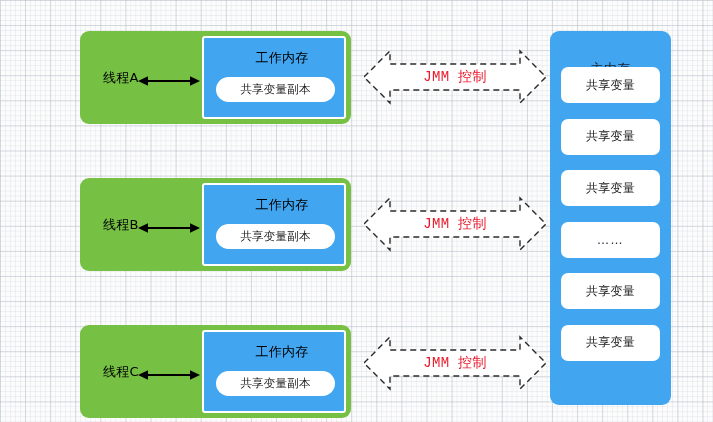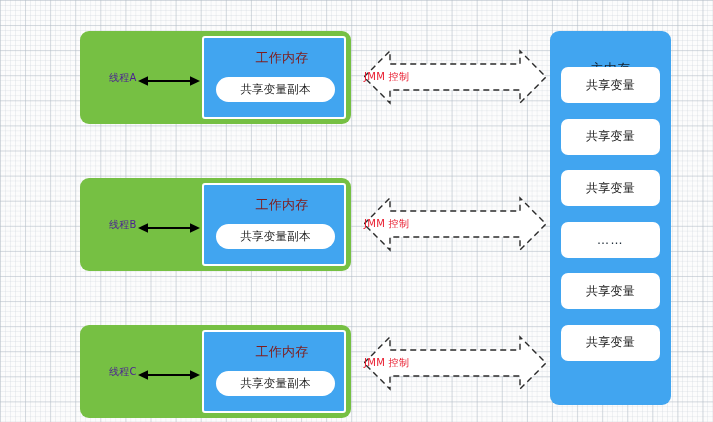--- a/index.html
+++ b/index.html
@@ -42,25 +42,25 @@
     height: 93px;
     background-color: #76c043;
     border-radius: 9px;
   }
   .thread-row.r1 { top: 31px; }
   .thread-row.r2 { top: 178px; }
   .thread-row.r3 { top: 325px; }
 
   .thread-label {
     position: absolute;
-    left: 29px;
+    left: 23px;
     top: 50%;
     transform: translateY(-50%);
-    font-size: 10px;
-    color: #4c1d95;
+    font-size: 13px;
+    color: #000000;
     white-space: nowrap;
     letter-spacing: 0.2px;
   }
 
   
   .thread-arrow {
     position: absolute;
     left: 58px;
     top: 50%;
     transform: translateY(-50%);
@@ -79,21 +79,21 @@
     border-radius: 3px;
     box-sizing: border-box;
   }
   .work-mem-title {
     position: absolute;
     top: 11px;
     left: 0;
     right: 0;
     text-align: center;
     font-size: 13px;
-    color: #7f1d1d;
+    color: #000000;
     letter-spacing: 0.3px;
     padding-left: 16px;
   }
   .work-mem-copy {
     position: absolute;
     left: 12px;
     right: 9px;
     top: 39px;
     height: 25px;
     background: #ffffff;
@@ -115,25 +115,26 @@
   }
   .jmm-arrow.a1 { top: 48px; }
   .jmm-arrow.a2 { top: 195px; }
   .jmm-arrow.a3 { top: 334px; }
   .jmm-label {
     position: absolute;
     left: 0;
     right: 0;
     top: 50%;
     transform: translateY(-50%);
-    text-align: left;
-    font-size: 10px;
+    text-align: center;
+    font-size: 14px;
     color: #e8192c;
     letter-spacing: 0.3px;
     pointer-events: none;
+    font-family: Liberation Mono, monospace;
   }
 
   
   .main-mem {
     position: absolute;
     left: 550px;
     top: 31px;
     width: 121px;
     height: 374px;
     background-color: #41a5f0;

